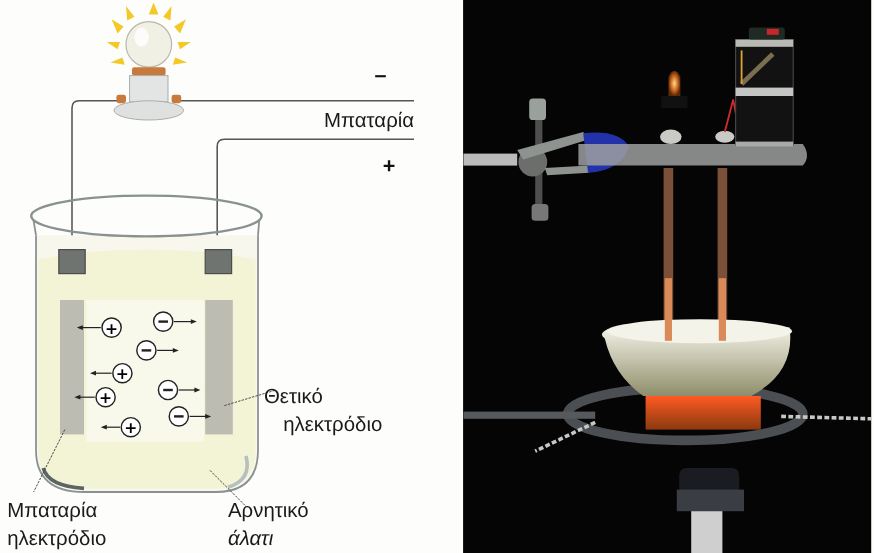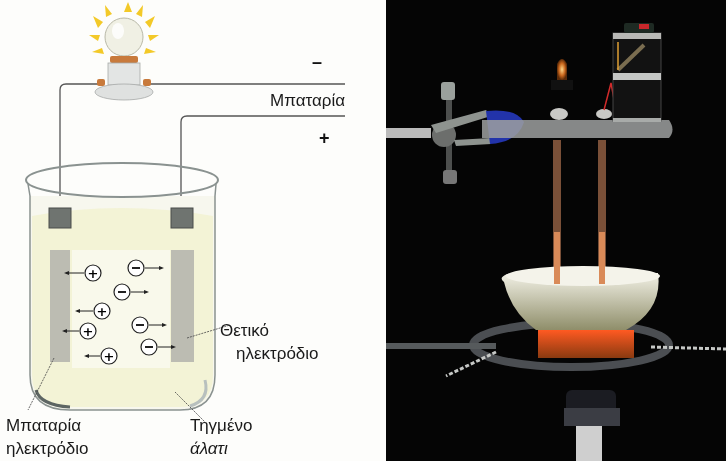--- a/index.html
+++ b/index.html
@@ -116,21 +116,21 @@
   <span class="sign" style="left:312px; top:52px;">–</span>
   <span class="label" style="left:270px; top:90px;">Μπαταρία</span>
   <span class="sign" style="left:319px; top:128px;">+</span>
 
   <span class="label" style="left:220px; top:320px;">Θετικό</span>
   <span class="label" style="left:236px; top:343px;">ηλεκτρόδιο</span>
 
   <span class="label" style="left:6px; top:415px;">Μπαταρία</span>
   <span class="label" style="left:6px; top:438px;">ηλεκτρόδιο</span>
 
-  <span class="label" style="left:190px; top:415px;">Τηγμένο</span>
+  <span class="label" style="left:190px; top:415px;">Αρνητικό</span>
   <span class="label" style="left:190px; top:438px;font-style:italic;">άλατι</span>
 </div>
 
 <div class="photo">
   <svg width="340" height="461" viewBox="0 0 340 461">
     <defs>
       <radialGradient id="bulbGlow" cx="50%" cy="50%" r="50%">
         <stop offset="0%" stop-color="#ffd88a"></stop>
         <stop offset="60%" stop-color="#c9661c"></stop>
         <stop offset="100%" stop-color="#5a2a08"></stop>

